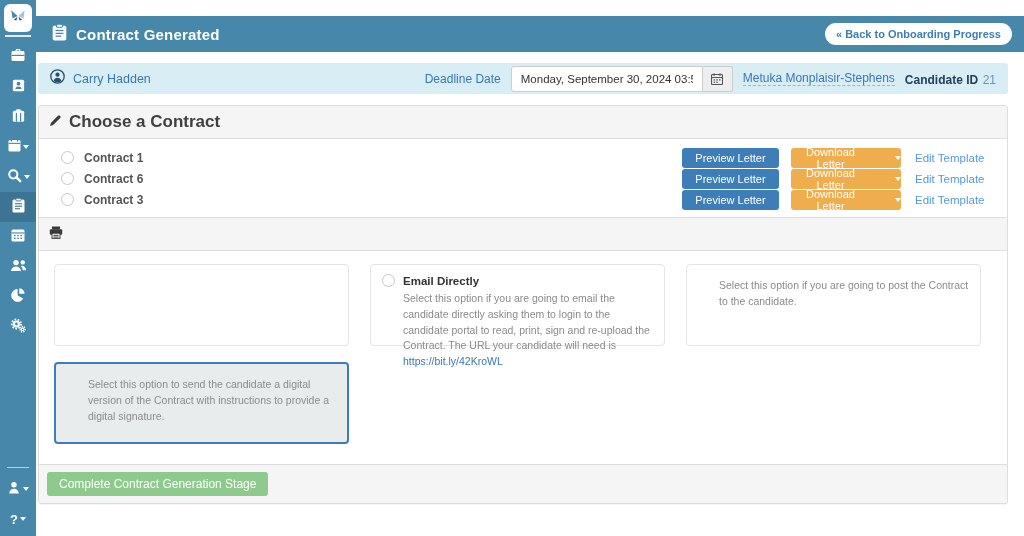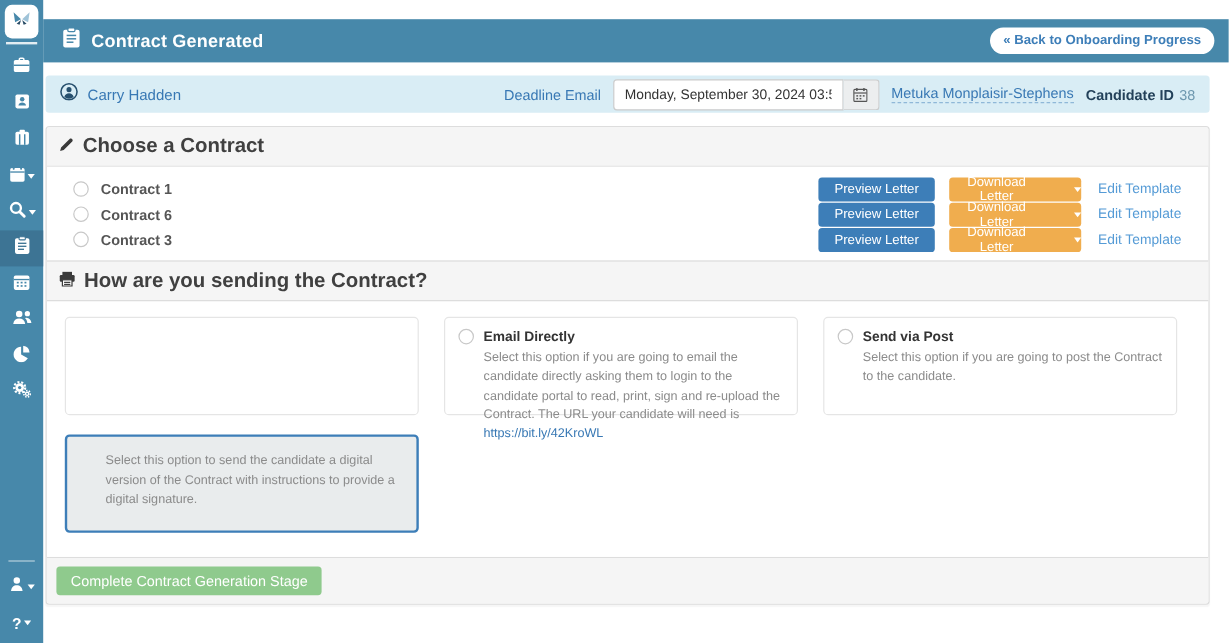--- a/index.html
+++ b/index.html
@@ -231,41 +231,41 @@
     <div class="cand-bar">
       <span>
         <svg width="15" height="15" viewBox="0 0 15 15">
           <circle cx="7.5" cy="7.5" r="6.7" fill="none" stroke="#27506e" stroke-width="1.3"></circle>
           <circle cx="7.5" cy="5.7" r="2.1" fill="#27506e"></circle>
           <path d="M3.6 11.9c.6-2.1 2.1-3.1 3.9-3.1s3.3 1 3.9 3.1a6.7 6.7 0 0 1-7.8-.0z" fill="#27506e"></path>
         </svg>
       </span>
       <span class="cand-name">Carry Hadden</span>
       <div class="cand-right">
-        <span class="dl-label">Deadline Email</span>
+        <span class="dl-label">Deadline Date</span>
         <div class="dl-group">
           <input class="dl-input" type="text" value="Monday, September 30, 2024 03:57 PM" style="">
           <span class="dl-addon">
             <svg width="12" height="12" viewBox="0 0 12 12">
               <rect x="0.5" y="1.5" width="11" height="10" rx="1" fill="none" stroke="#555" stroke-width="1.1"></rect>
               <rect x="2.4" y="0.4" width="1.3" height="2.4" fill="#555"></rect>
               <rect x="8.3" y="0.4" width="1.3" height="2.4" fill="#555"></rect>
               <rect x="0.8" y="4" width="10.4" height="1" fill="#555"></rect>
               <rect x="2.6" y="6.3" width="1.5" height="1.2" fill="#555"></rect>
                 <rect x="5.3" y="6.3" width="1.5" height="1.2" fill="#555"></rect>
                 <rect x="8" y="6.3" width="1.5" height="1.2" fill="#555"></rect>
               <rect x="2.6" y="8.6" width="1.5" height="1.2" fill="#555"></rect>
                 <rect x="5.3" y="8.6" width="1.5" height="1.2" fill="#555"></rect>
             </svg>
           </span>
         </div>
         <span class="owner-link">Metuka Monplaisir-Stephens</span>
         <span>
           <span class="cid-label">Candidate ID</span>
-          <span class="cid-value">38</span>
+          <span class="cid-value">21</span>
         </span>
       </div>
     </div>
 
     <div class="panel">
 
       <div class="panel-heading first">
         <span>
           <svg width="13" height="13" viewBox="0 0 13 13">
             <path d="M1.1 11.9l.8-3 7.1-7.1c.5-.5 1.4-.5 1.9 0l.3.3c.5.5.5 1.4 0 1.9L4.1 11.1z" fill="#3a3a3a"></path>
@@ -316,44 +316,39 @@
       <div class="panel-heading second">
         <span>
           <svg width="14" height="13" viewBox="0 0 14 13">
             <rect x="3" y="0.5" width="8" height="3" fill="#3a3a3a"></rect>
             <rect x="0.8" y="3.2" width="12.4" height="5.6" rx="1" fill="#3a3a3a"></rect>
             <rect x="3" y="7.2" width="8" height="5.2" fill="#fff" stroke="#3a3a3a" stroke-width="1"></rect>
             <rect x="4.4" y="8.8" width="5.2" height="1" fill="#3a3a3a"></rect>
             <rect x="4.4" y="10.5" width="5.2" height="1" fill="#3a3a3a"></rect>
           </svg>
         </span>
-        <span>How are you sending the Contract?</span>
       </div>
 
       <div class="body2">
 
         <div class="opt-box">
         </div>
 
         <div class="opt-box">
           <div class="opt-head">
             <span class="radio"></span>
             <span class="opt-label">Email Directly</span>
           </div>
           <div class="opt-desc">
             <span>Select this option if you are going to email the candidate directly asking them to login to the candidate portal to read, print, sign and re-upload the Contract. The URL your candidate will need is</span>
             <span class="opt-link">https://bit.ly/42KroWL</span>
           </div>
         </div>
 
         <div class="opt-box">
-          <div class="opt-head">
-            <span class="radio"></span>
-            <span class="opt-label">Send via Post</span>
-          </div>
           <div class="opt-desc">
             <span>Select this option if you are going to post the Contract to the candidate.</span>
           </div>
         </div>
 
         <div style="flex-basis:100%; height:0;"></div>
 
         <div class="opt-box selected">
           <div class="opt-desc">
             <span>Select this option to send the candidate a digital version of the Contract with instructions to provide a digital signature.</span>

